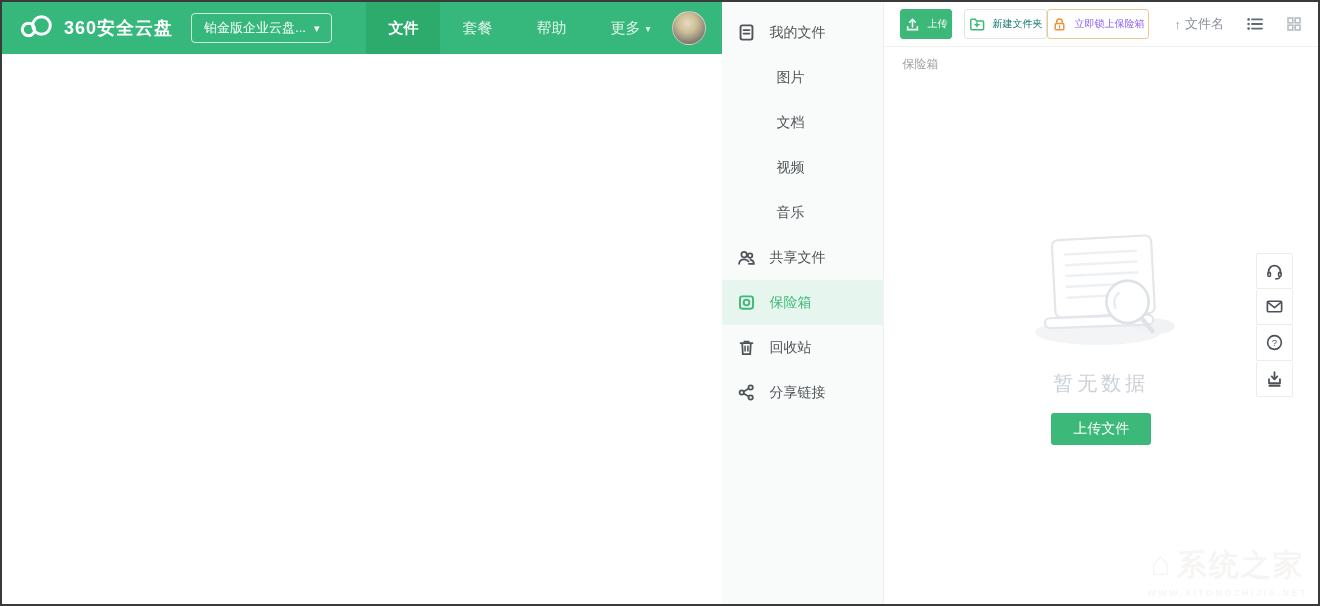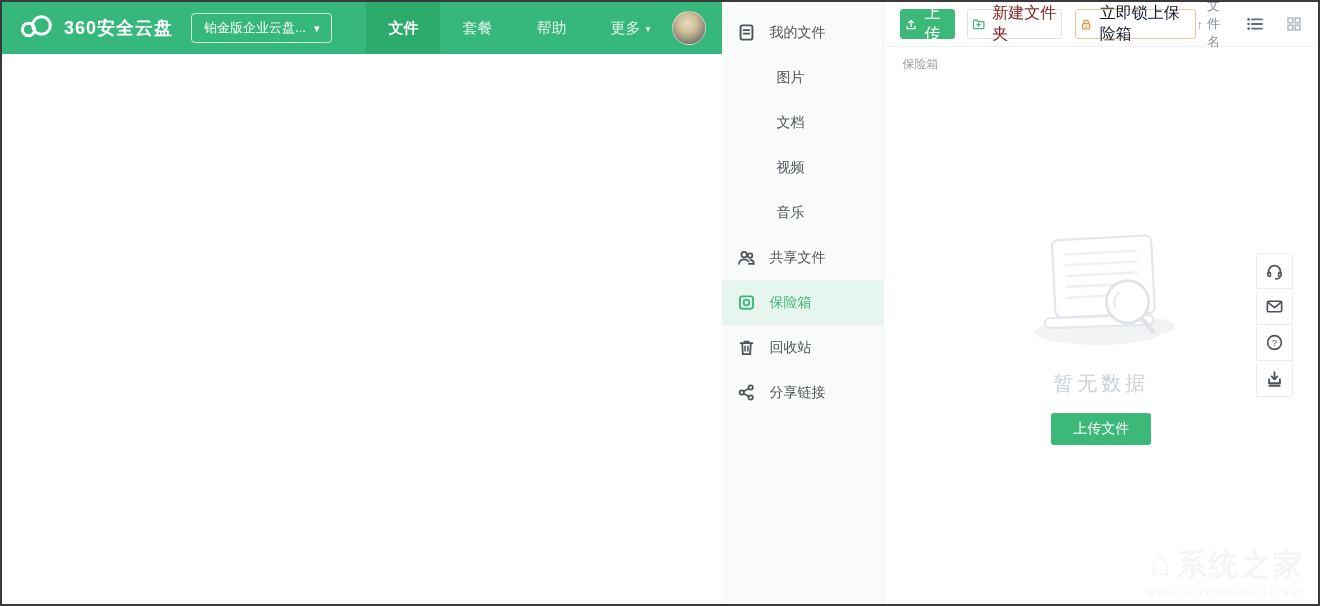--- a/index.html
+++ b/index.html
@@ -23,25 +23,25 @@
   
   .body { flex:1; display:flex; min-height:0; }
   .sidebar { width:162px; background:#f9fbfa; border-right:1px solid #f0f0f0; padding-top:8px; flex-shrink:0; }
   .side-item { height:45px; display:flex; align-items:center; padding-left:15px; font-size:14px; color:#4f5459; cursor:pointer; }
   .side-item svg { width:19px; height:19px; margin-right:13px; flex-shrink:0; }
   .side-item.indent { padding-left:54px;font-family:Liberation Serif, serif; }
   .side-item.active { background:#e6f6ee; color:#3cb878; }
 
   .main { flex:1; position:relative; background:#fff; min-width:0; }
   .toolbar { height:44px; display:flex; align-items:center; padding:0 16px; }
-  .btn { height:30px; display:flex; align-items:center; border-radius:3px; font-size:16px; padding:0 4px; cursor:pointer; background:#fff; }
+  .btn { height:30px; display:flex; align-items:center; border-radius:3px; font-size:10px; padding:0 4px; cursor:pointer; background:#fff; }
   .btn svg { margin-right:7px; }
   .btn-upload { background:#3cb878; color:#fff; border:1px solid #3cb878; }
-  .btn-newfolder { border:1px solid #d9e9e0; color:#7f1d1d; margin-left:12px; }
-  .btn-lock { border:1px solid #f2c493; color:#0f172a; margin-left:13px; }
+  .btn-newfolder { border:1px solid #d9e9e0; color:#0f766e; margin-left:12px; }
+  .btn-lock { border:1px solid #f2c493; color:#8b5cf6; }
   .toolbar-right { margin-left:auto; display:flex; align-items:center; }
   .sort { color:#8b929a; font-size:13px; display:flex; align-items:center; cursor:pointer; }
   .sort .arrow { margin-right:4px; font-size:13px; }
   .view-btn { margin-left:22px; cursor:pointer; display:flex; align-items:center; }
 
   .breadcrumb-row { border-top:1px solid #f2f2f2; padding:7px 18px 0; }
   .breadcrumb { font-size:12px; color:#9aa0a6; }
 
   
   .empty { position:absolute; top:228px; left:50%; transform:translateX(-50%); text-align:center; }

